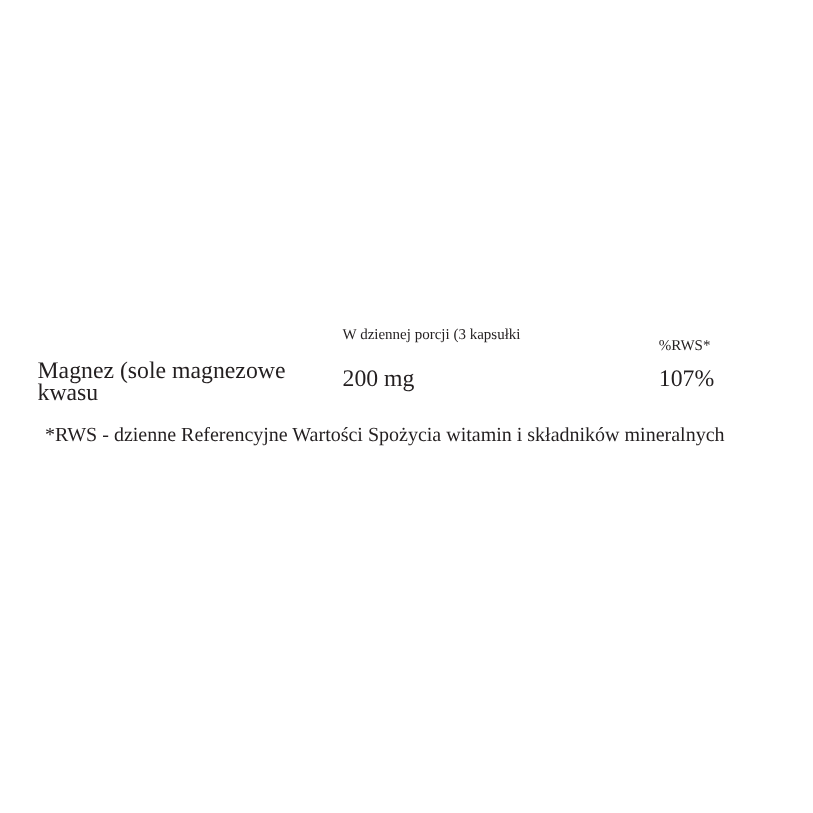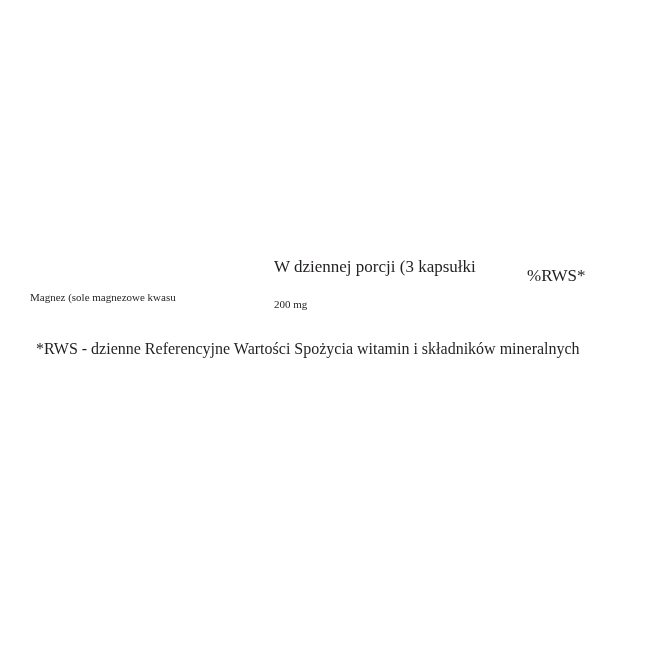--- a/index.html
+++ b/index.html
@@ -47,38 +47,38 @@
   }
 
   .col-rws {
     width: 123px;
     padding-left: 0px;
     box-sizing: border-box;
     font-family: Liberation Serif, serif;
   }
 
   .header-row {
-    font-size: 17px;
+    font-size: 12px;
     line-height: 18.5px;
   }
 
   .header-row .col-name {
     
   }
 
   .header-row .col-amount {
     padding-top: 8px;
   }
 
   .header-row .col-rws {
     padding-top: 17px;
   }
 
   .data-row {
-    font-size: 11px;
+    font-size: 19px;
     line-height: 18.5px;
     margin-top: 2px;
   }
 
   .data-row .col-name {
     padding-top: 44px;
     margin-top: -44px;
   }
 
   .data-row .col-amount {
@@ -124,19 +124,22 @@
       </div>
     </div>
 
     <div class="nutri-row data-row">
       <div class="col-name">
         <span class="row-name-text">Magnez (sole magnezowe kwasu</span>
       </div>
       <div class="col-amount">
         <span>200 mg</span>
       </div>
+      <div class="col-rws">
+        <span>107%</span>
+      </div>
     </div>
 
   </div>
 
   <div class="footnote">*RWS - dzienne Referencyjne Wartości Spożycia witamin i składników mineralnych</div>
 
 </div>
 
 </body></html>

